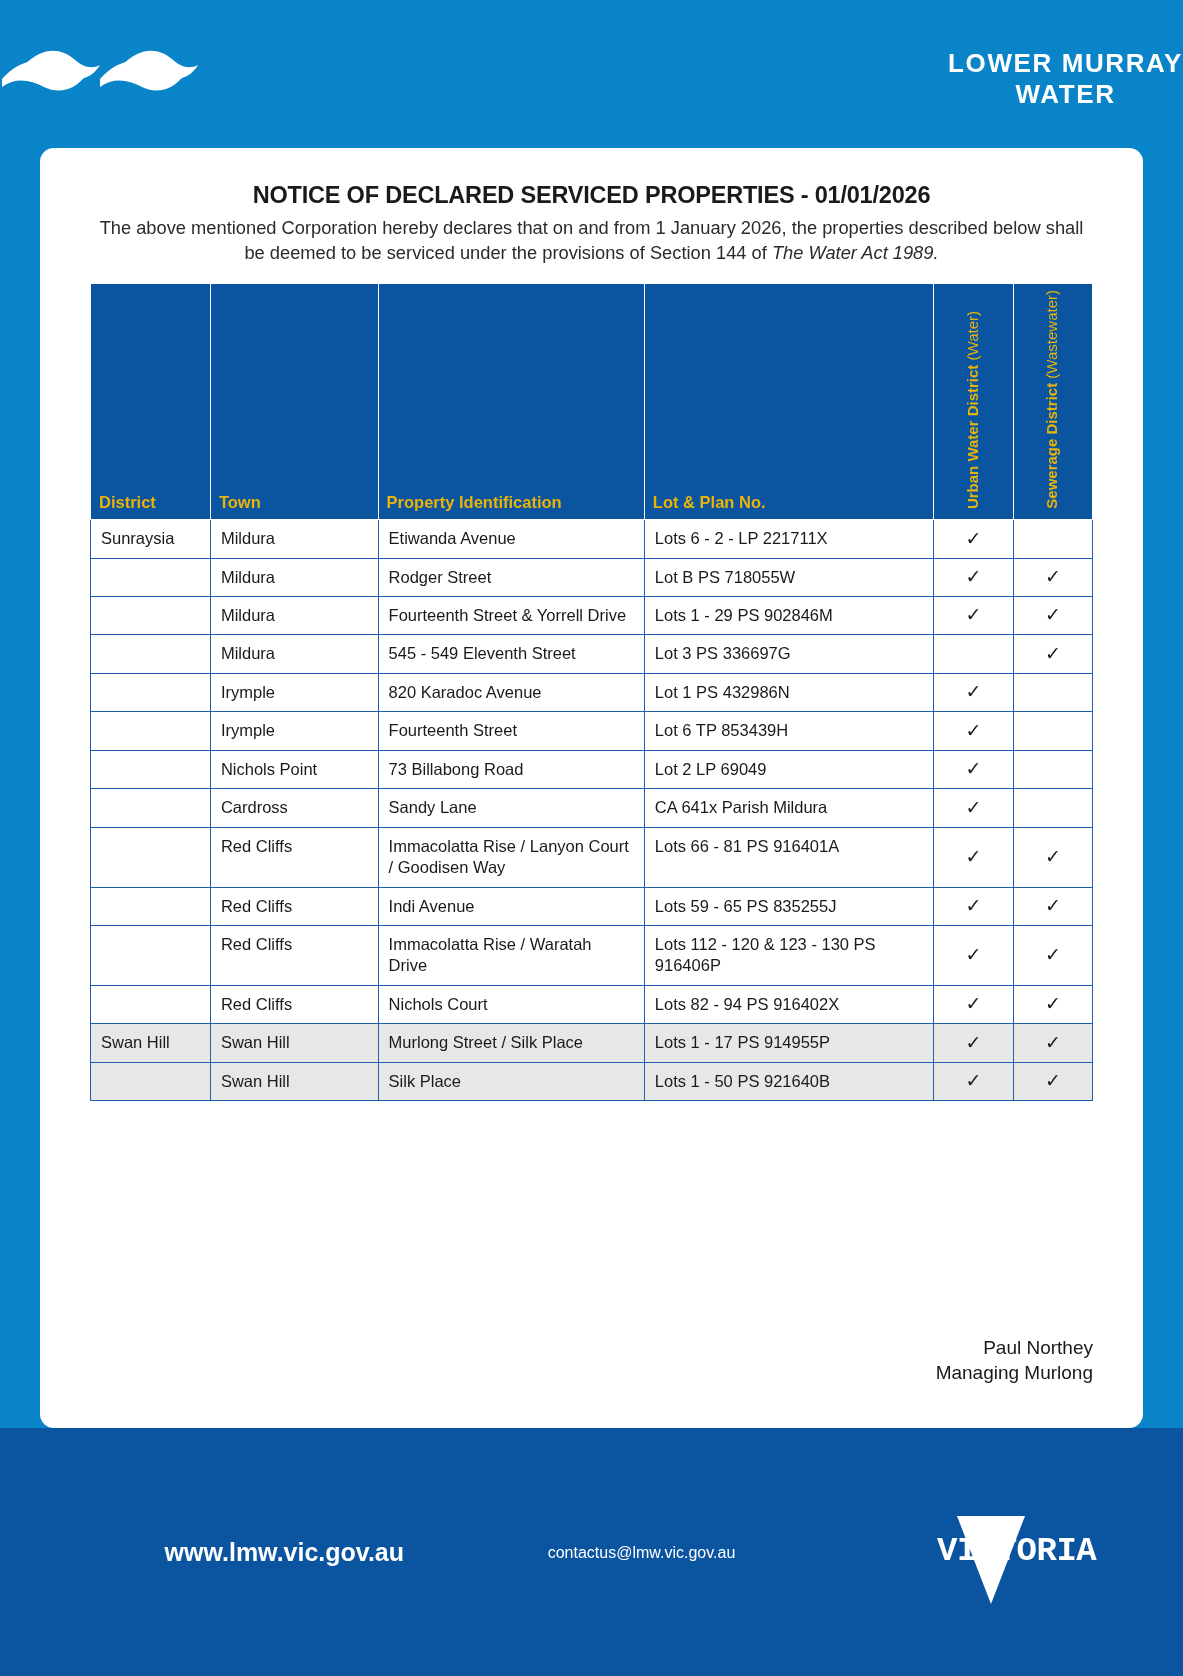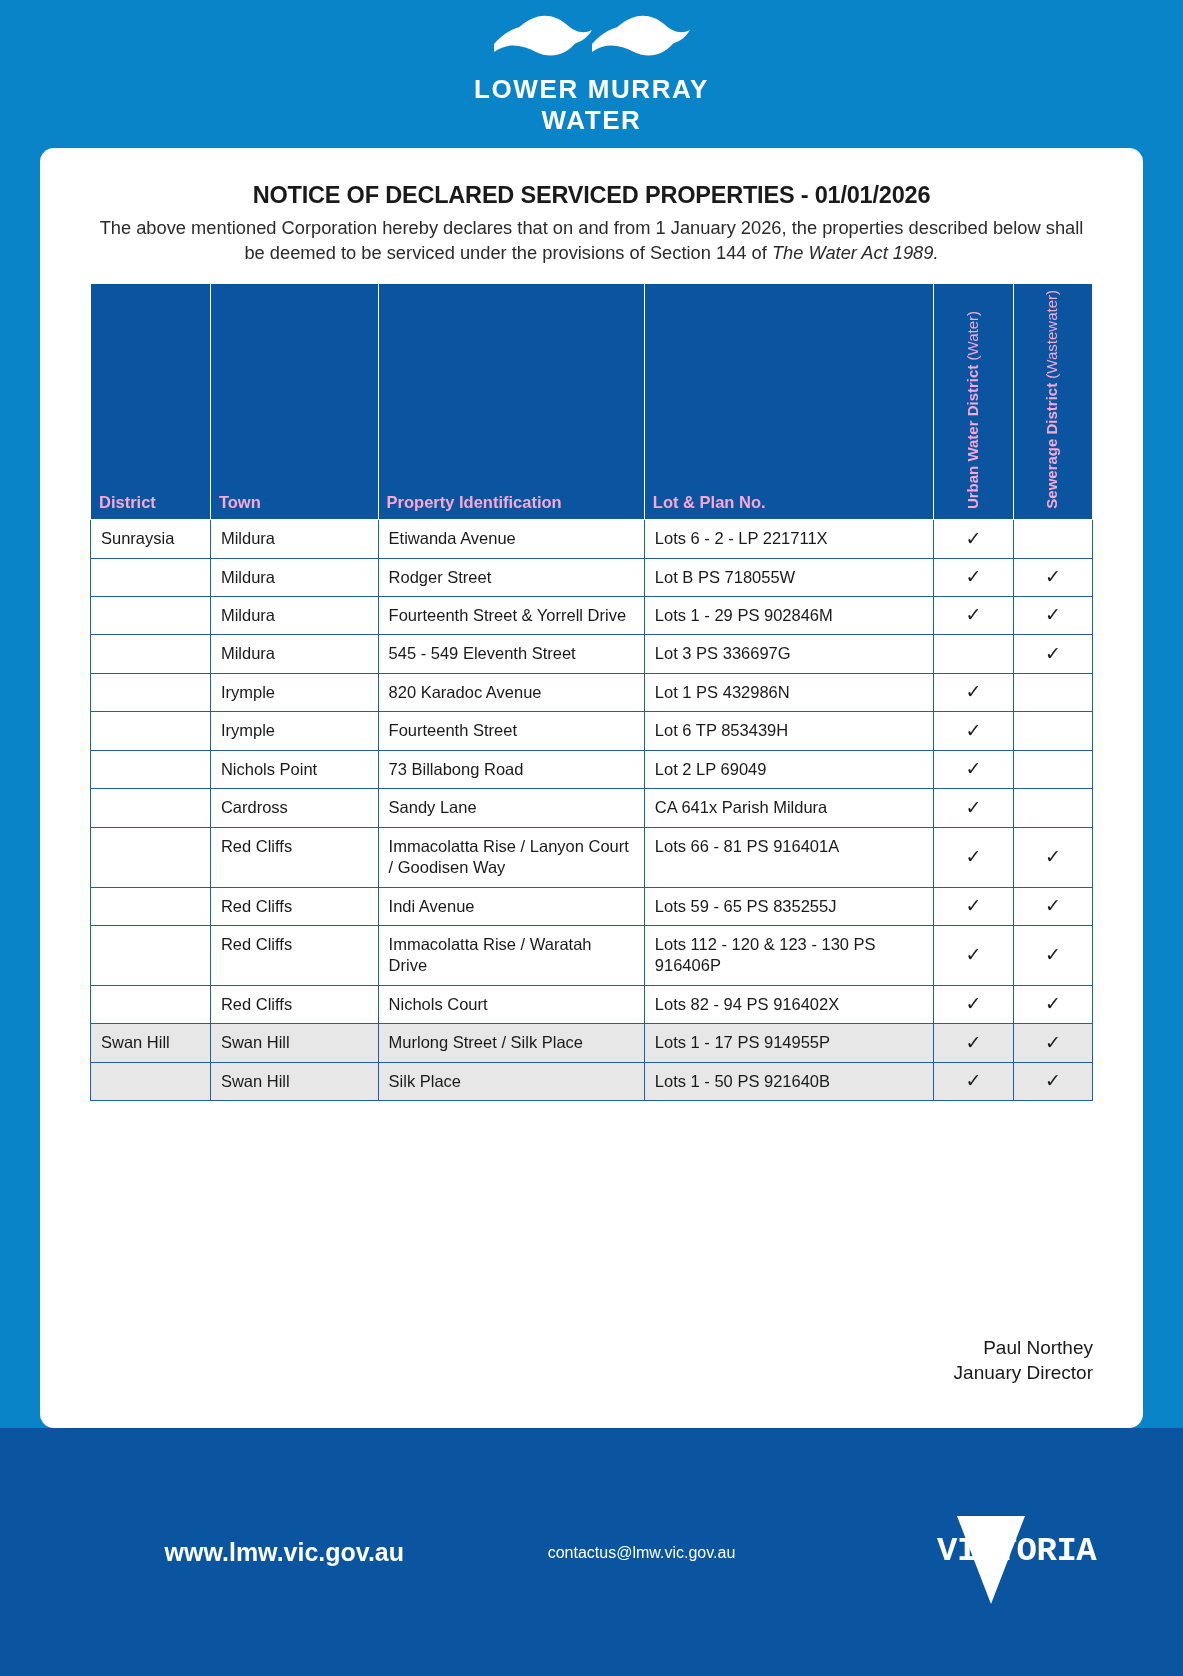--- a/index.html
+++ b/index.html
@@ -11,23 +11,23 @@
     background: #0a84c8;
     font-family: "Liberation Sans", sans-serif;
     overflow: hidden;
     position: relative;
   }
 
   
   .brand-header {
     height: 150px;
     display: flex;
-    flex-direction: column;
+    flex-direction: row;
     align-items: center;
-    justify-content: center;
+    justify-content: space-between;
     padding-top: 0;
   }
   .logo-mark { width: 200px; height: 52px; display: block; }
   .logo-wordmark {
     color: #ffffff;
     font-weight: bold;
     font-size: 26px;
     letter-spacing: 1.6px;
     line-height: 1.18;
     text-align: center;
@@ -74,21 +74,21 @@
   }
   table.props col.c-district { width: 118px; }
   table.props col.c-town     { width: 165px; }
   table.props col.c-prop     { width: 262px; }
   table.props col.c-lot      { width: 285px; }
   table.props col.c-water    { width: 78px; }
   table.props col.c-sewer    { width: 78px; }
 
   table.props th {
     background: #0b55a0;
-    color: #f9a8d4;
+    color: #eab308;
     border: 1px solid #ffffff;
     vertical-align: bottom;
     text-align: left;
     font-weight: bold;
     padding: 6px 8px 7px 8px;
     height: 136px;
   }
   table.props th.rot {
     padding: 6px 2px;
     text-align: center;
@@ -346,21 +346,21 @@
           <td>Silk Place</td>
           <td>Lots 1 - 50 PS 921640B</td>
           <td class="tick">✓</td>
           <td class="tick">✓</td>
         </tr>
       </tbody>
   </table>
 
   <div class="signature">
     <div>Paul Northey</div>
-    <div>January Director</div>
+    <div>Managing Murlong</div>
   </div>
 </main>
 
 <footer class="page-footer">
   <div class="footer-inner">
     <div class="footer-web">www.lmw.vic.gov.au</div>
     <div class="footer-contact">
       <div class="footer-email">contactus@lmw.vic.gov.au</div>
     </div>
     <div class="footer-vic">

